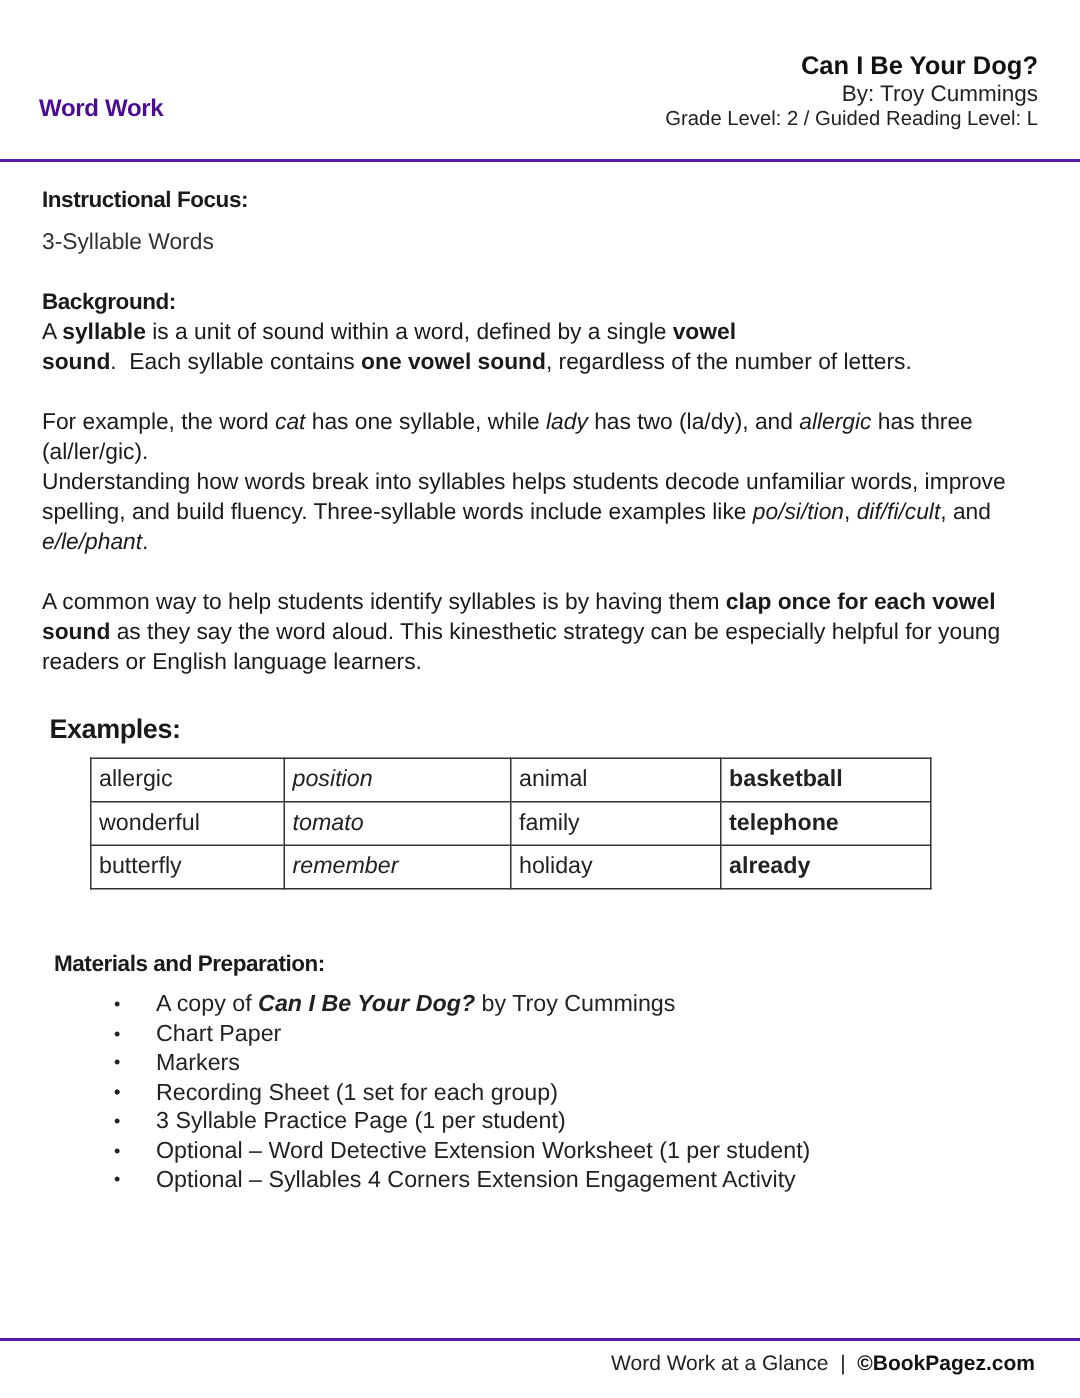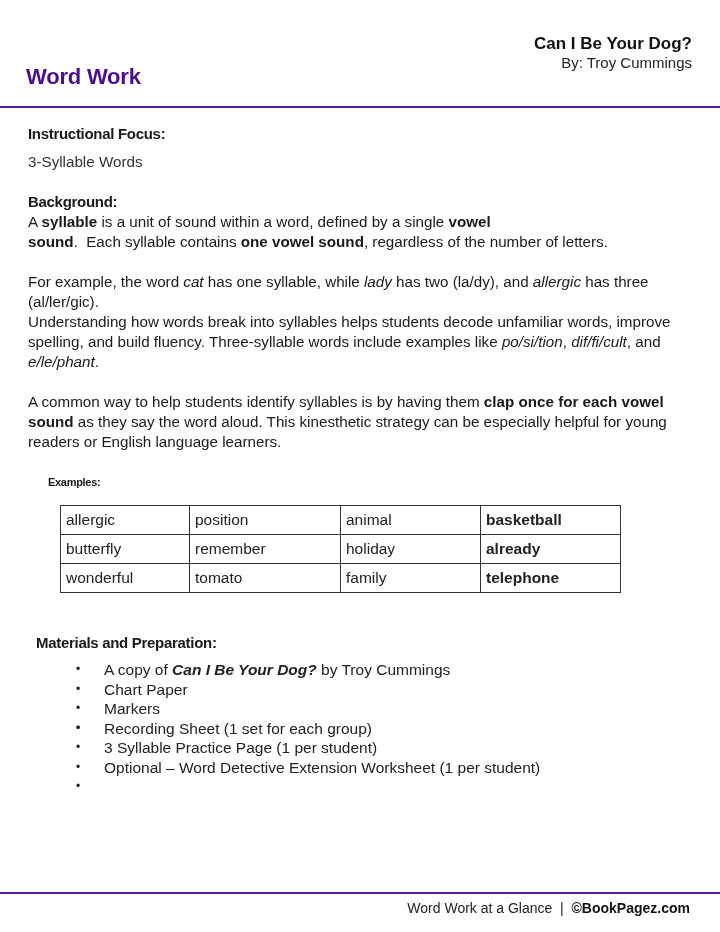--- a/index.html
+++ b/index.html
@@ -3,48 +3,48 @@
 <meta charset="utf-8">
 <style>
   html, body { margin: 0; padding: 0; background: #ffffff; }
   body {
     width: 720px; height: 932px; position: relative; overflow: hidden;
     font-family: "Liberation Sans", "DejaVu Sans", sans-serif;
     color: #1a1a1a;
   }
   .hdr-title {
     position: absolute; left: 26px; top: 64px;
-    font-size: 22px; font-weight: bold; color: #4b0c94; letter-spacing: -0.2px;
+    font-size: 16px; font-weight: bold; color: #4b0c94; letter-spacing: -0.2px;
   }
   .hdr-right {
     position: absolute; right: 28px; top: 34px; text-align: right; line-height: 1.15;
   }
   .book-title { font-size: 17px; font-weight: bold; color: #111; }
   .book-author { font-size: 15px; color: #222; }
   .book-level { font-size: 13.5px; color: #222; }
   .rule {
     position: absolute; left: 0; width: 720px; height: 2px; background: #5a1aa6;
   }
   .rule.top { top: 106px; }
   .rule.bottom { top: 892px; }
   .content { position: absolute; left: 28px; top: 124px; width: 660px; font-size: 15.2px; line-height: 20px; }
   .h { font-weight: bold; font-size: 15px; letter-spacing: -0.3px; }
   .focus { margin-top: 8px; color: #333; }
   .gap { height: 20px; }
   p { margin: 0; }
-  .examples-h { position: absolute; left: 48px; top: 476px; font-weight: bold; font-size: 11px; letter-spacing: -0.3px; }
+  .examples-h { position: absolute; left: 33px; top: 476px; font-weight: bold; font-size: 18px; letter-spacing: -0.3px; }
   table.ex {
     position: absolute; left: 60px; top: 505px; border-collapse: collapse;
     font-size: 15.5px;
   }
   table.ex td {
     border: 1.5px solid #333; height: 28px; padding: 0 5px; vertical-align: middle; color: #222;
   }
   table.ex td.c0 { width: 118px; }
-  table.ex td.c1 { width: 140px; }
+  table.ex td.c1 { width: 140px; font-style: italic; }
   table.ex td.c2 { width: 129px; }
   table.ex td.c3 { width: 129px; font-weight: bold; }
   .mat-h { position: absolute; left: 36px; top: 634px; font-weight: bold; font-size: 15px; letter-spacing: -0.3px; text-align: center; }
   ul.mat {
     position: absolute; left: 72px; top: 660px; margin: 0; padding: 0; list-style: none;
     font-size: 15.5px; line-height: 19.5px; color: #222;
   }
   ul.mat li { position: relative; padding-left: 32px; }
   ul.mat li .bullet { position: absolute; left: 4px; top: 0; font-size: 12px; }
   .footer {
@@ -52,20 +52,21 @@
   }
   .footer b { color: #111; }
 </style>
 </head>
 <body>
 
 <div class="hdr-title">Word Work</div>
 <div class="hdr-right">
   <div class="book-title">Can I Be Your Dog?</div>
   <div class="book-author">By: Troy Cummings</div>
+  <div class="book-level">Grade Level: 2 / Guided Reading Level: L</div>
 </div>
 <div class="rule top"></div>
 
 <div class="content">
   <div class="h">Instructional Focus:</div>
   <div class="focus">3-Syllable Words</div>
   <div class="gap"></div>
   <div class="h">Background:</div>
   <p>
     <span>A </span><b>syllable</b><span> is a unit of sound within a word, defined by a single </span><b>vowel sound</b><span style="white-space:pre">.  Each syllable contains </span><b>one vowel sound</b><span>, regardless of the number of letters.</span>
@@ -84,45 +85,45 @@
 <div class="examples-h">Examples:</div>
 <table class="ex">
   <tbody id="ex-body">
       <tr>
         <td class="c0">allergic</td>
         <td class="c1">position</td>
         <td class="c2">animal</td>
         <td class="c3">basketball</td>
       </tr>
       <tr>
+        <td class="c0">wonderful</td>
+        <td class="c1">tomato</td>
+        <td class="c2">family</td>
+        <td class="c3">telephone</td>
+      </tr>
+      <tr>
         <td class="c0">butterfly</td>
         <td class="c1">remember</td>
         <td class="c2">holiday</td>
         <td class="c3">already</td>
-      </tr>
-      <tr>
-        <td class="c0">wonderful</td>
-        <td class="c1">tomato</td>
-        <td class="c2">family</td>
-        <td class="c3">telephone</td>
       </tr>
     </tbody>
 </table>
 
 <div class="mat-h">Materials and Preparation:</div>
 <ul class="mat" id="mat-list">
   <li>
     <span class="bullet">•</span>
     <span>A copy of </span><b><i>Can I Be Your Dog?</i></b><span> by Troy Cummings</span>
   </li>
 <li><span class="bullet">•</span><span>Chart Paper</span></li>
     <li><span class="bullet">•</span><span>Markers</span></li>
     <li><span class="bullet">•</span></li>
     <li><span class="bullet">•</span><span>Recording Sheet (1 set for each group)</span></li>
     <li><span class="bullet">•</span><span>3 Syllable Practice Page (1 per student)</span></li>
     <li><span class="bullet">•</span><span>Optional – Word Detective Extension Worksheet (1 per student)</span></li>
-    <li><span class="bullet">•</span></li>
+    <li><span class="bullet">•</span><span>Optional – Syllables 4 Corners Extension Engagement Activity</span></li>
   </ul>
 
 <div class="rule bottom"></div>
 <div class="footer">
   <span style="white-space:pre">Word Work at a Glance  |  </span><b>©BookPagez.com</b>
 </div>
 
 </body></html>

